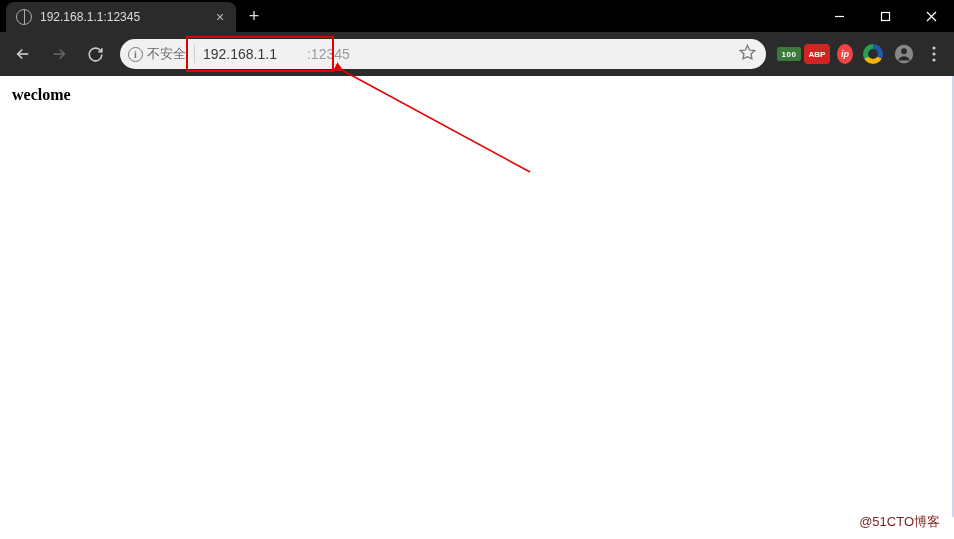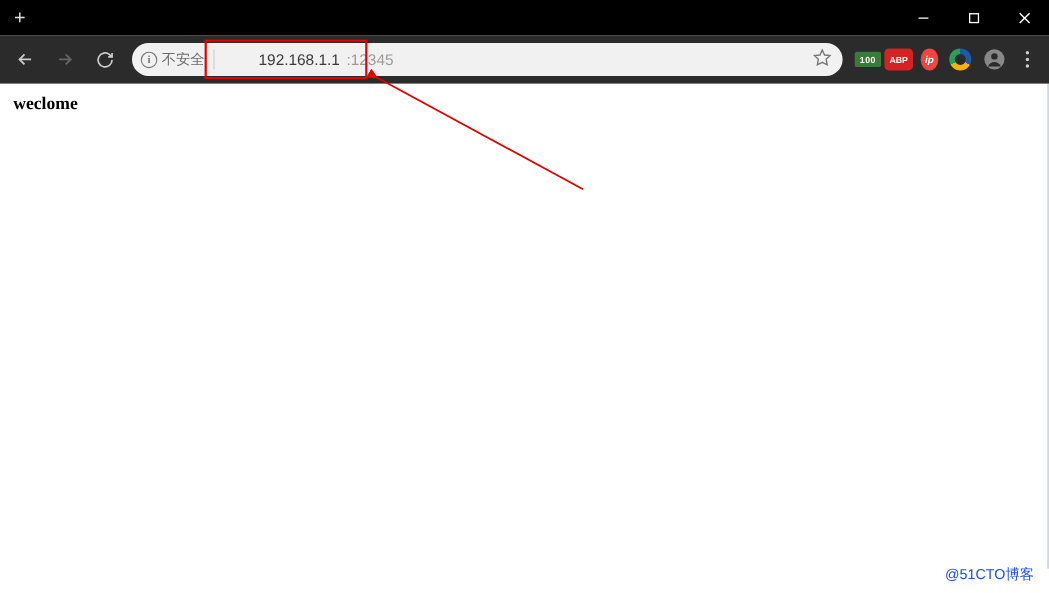--- a/index.html
+++ b/index.html
@@ -114,22 +114,22 @@
       font-size: 13px;
     }
     .info-icon {
       width: 15px; height: 15px;
       border: 1.3px solid #777;
       border-radius: 50%;
       display:flex; align-items:center; justify-content:center;
       font-size: 10px; font-weight: bold; color:#777;
       font-family: Georgia, serif;
     }
-    .url-text { color: #3a3a3a; margin-left: 32px; }
-    .url-port { color: #9a9a9a; }
+    .url-text { color: #3a3a3a; }
+    .url-port { color: #9a9a9a; margin-left: 24px; }
     .omni-divider{
       width:1px; height:18px; background:#ccc; margin:0 2px;
     }
     .star-btn {
       margin-left: auto;
       color: #777;
       cursor: pointer;
     }
     .ext-area {
       display: flex; align-items: center; gap: 2px;
@@ -191,33 +191,38 @@
     }
     .arrow-line {
       position: absolute;
       pointer-events: none;
     }
     .watermark {
       position: absolute;
       right: 14px;
       bottom: 8px;
       font-size: 13px;
-      color: #1d4ed8;
+      color: #7f1d1d;
       font-family: Arial, "Microsoft YaHei", sans-serif;
     }
     .right-edge{
       position:absolute; right:0; top:76px; bottom:22px; width:2px;
       background: linear-gradient(#2a5fd8, #2a5fd8);
       opacity:0.25;
     }
   </style>
 </head>
 <body>
 
 <div class="titlebar">
+  <div class="tab">
+    <span class="tab-favicon"></span>
+    <span class="tab-title">192.168.1.1:12345</span>
+    <span class="tab-close">×</span>
+  </div>
   <div class="new-tab">+</div>
   <div class="win-controls">
     <div class="win-btn">
       <svg width="11" height="11">
           <line x1="1" y1="5.5" x2="10" y2="5.5" stroke-width="1.2"></line>
         </svg>
     </div>
     <div class="win-btn">
       <svg width="11" height="11">
           <rect x="1.5" y="1.5" width="8" height="8" fill="none" stroke-width="1.2"></rect>

